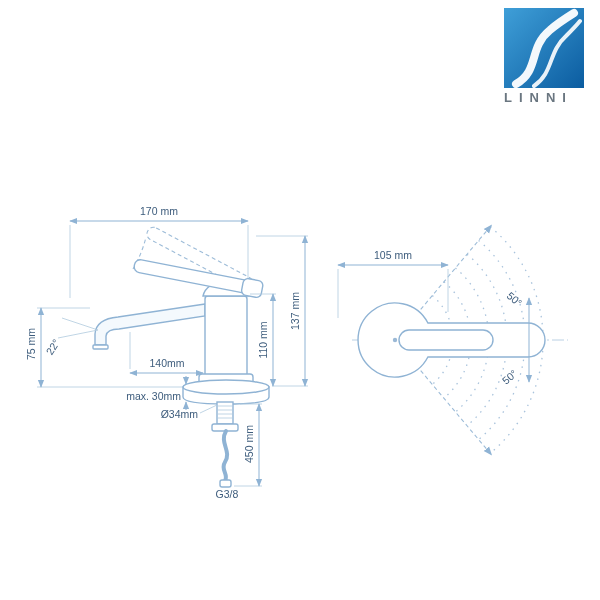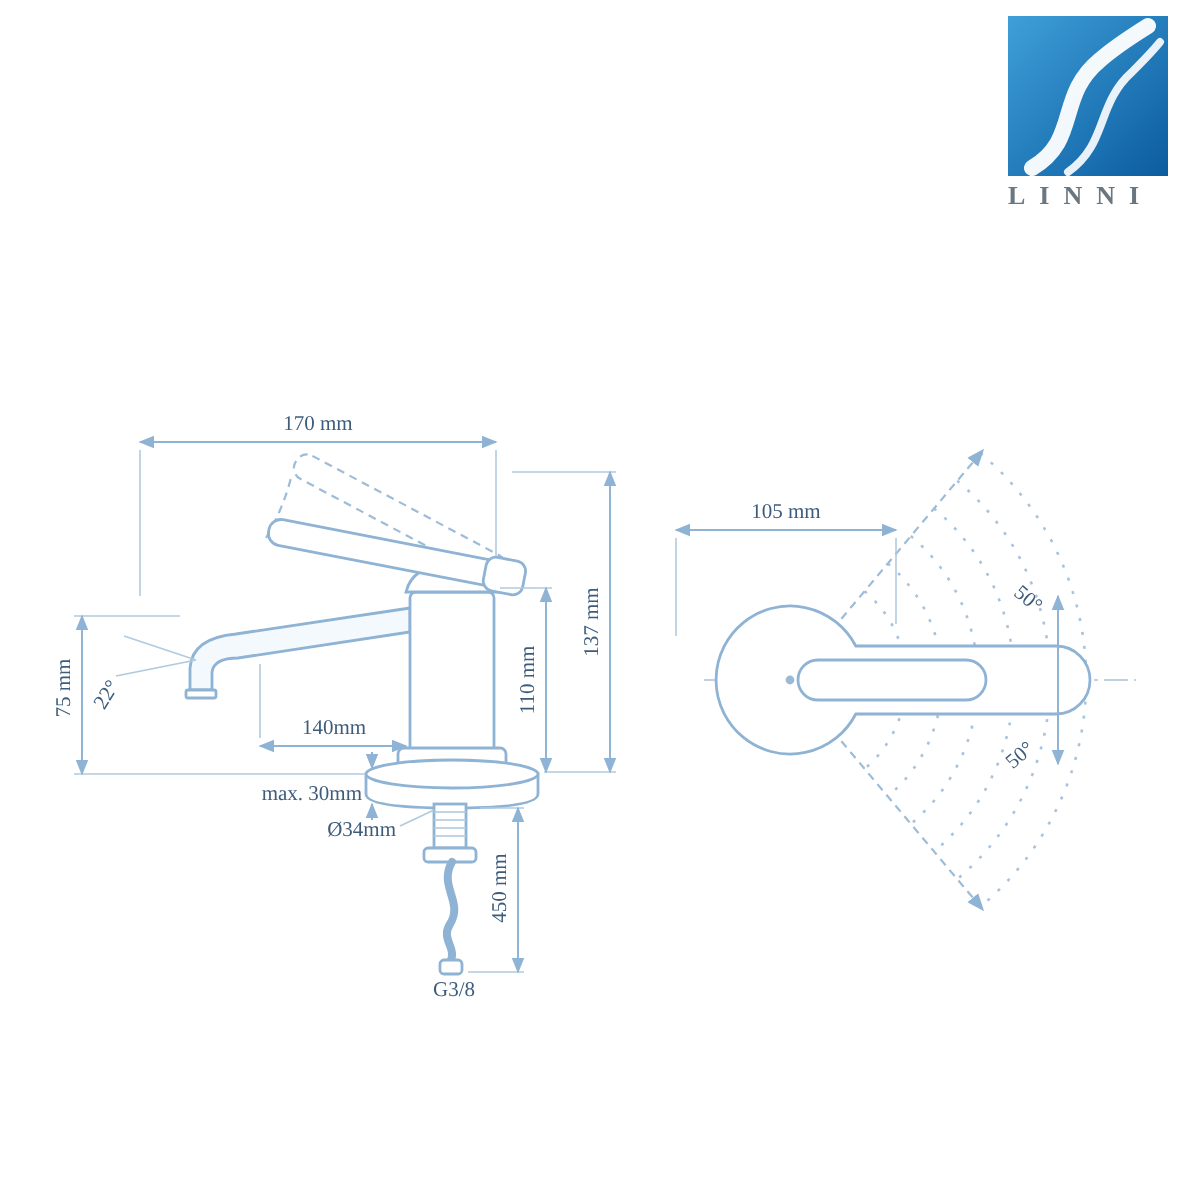--- a/index.html
+++ b/index.html
@@ -1,17 +1,17 @@
 <!DOCTYPE html>
 <html><head>
 <meta charset="utf-8">
 <style>
   html,body{margin:0;padding:0;background:#fff;}
   #page{position:relative;width:600px;height:600px;background:#ffffff;overflow:hidden;
-        font-family:Liberation Serif, serif;border-radius:22px;}
+        font-family:Liberation Sans, sans-serif;border-radius:22px;}
   .drawing{position:absolute;left:0;top:0;}
   
   .draw{stroke:#8fb3d4;stroke-width:1.4;fill:#ffffff;}
   .draw-noline{stroke:#8fb3d4;stroke-width:1.4;fill:#f4f9fd;}
   .dim{stroke:#8fb3d4;stroke-width:1;fill:none;}
   .ext{stroke:#b0cade;stroke-width:0.8;fill:none;}
   .dashed{stroke:#9dbcd8;stroke-width:1.1;fill:none;stroke-dasharray:4 3;}
   .centerline{stroke:#a8c4dc;stroke-width:0.8;fill:none;stroke-dasharray:12 3 2 3;}
   .dotted-arc{stroke:#9bb9d6;stroke-width:1.3;fill:none;stroke-dasharray:1.5 5.5;}
   .dimtext{font-size:10.5px;font-weight:500;fill:#3d5c7c;}

